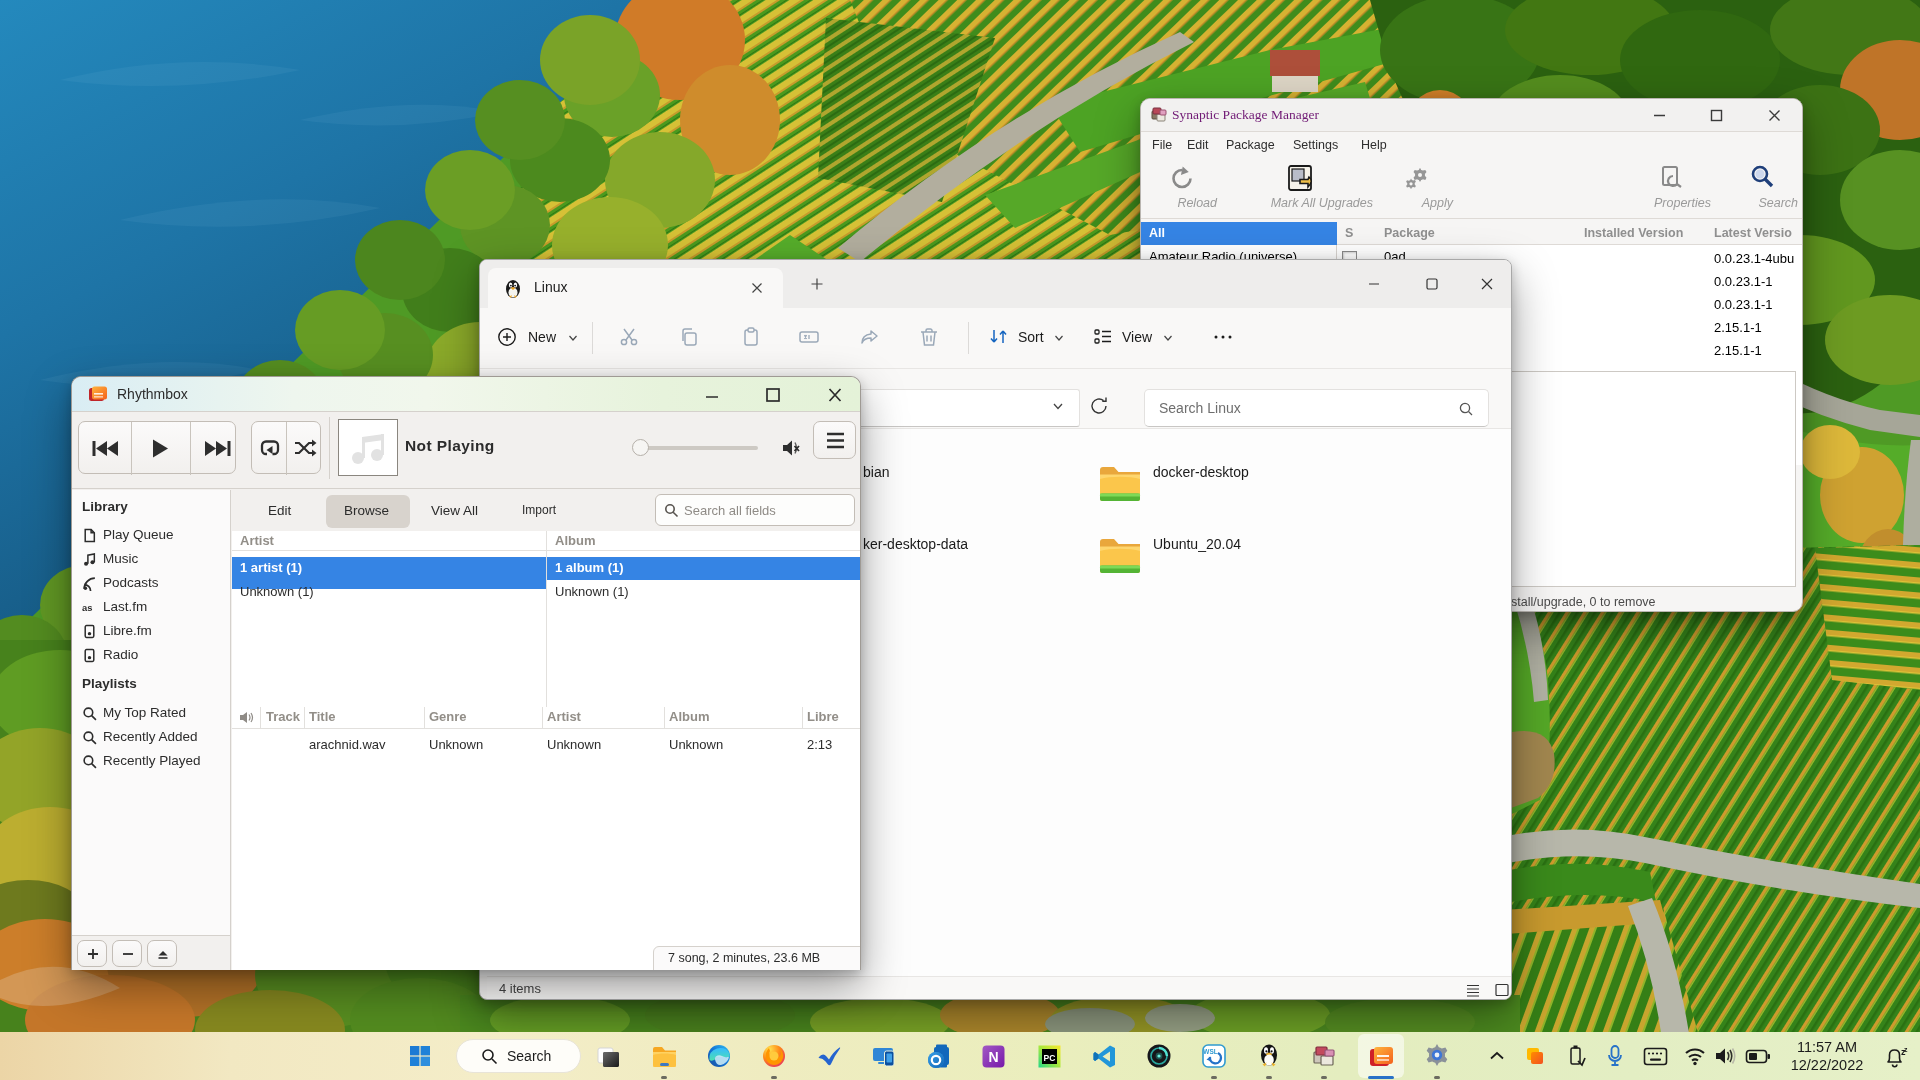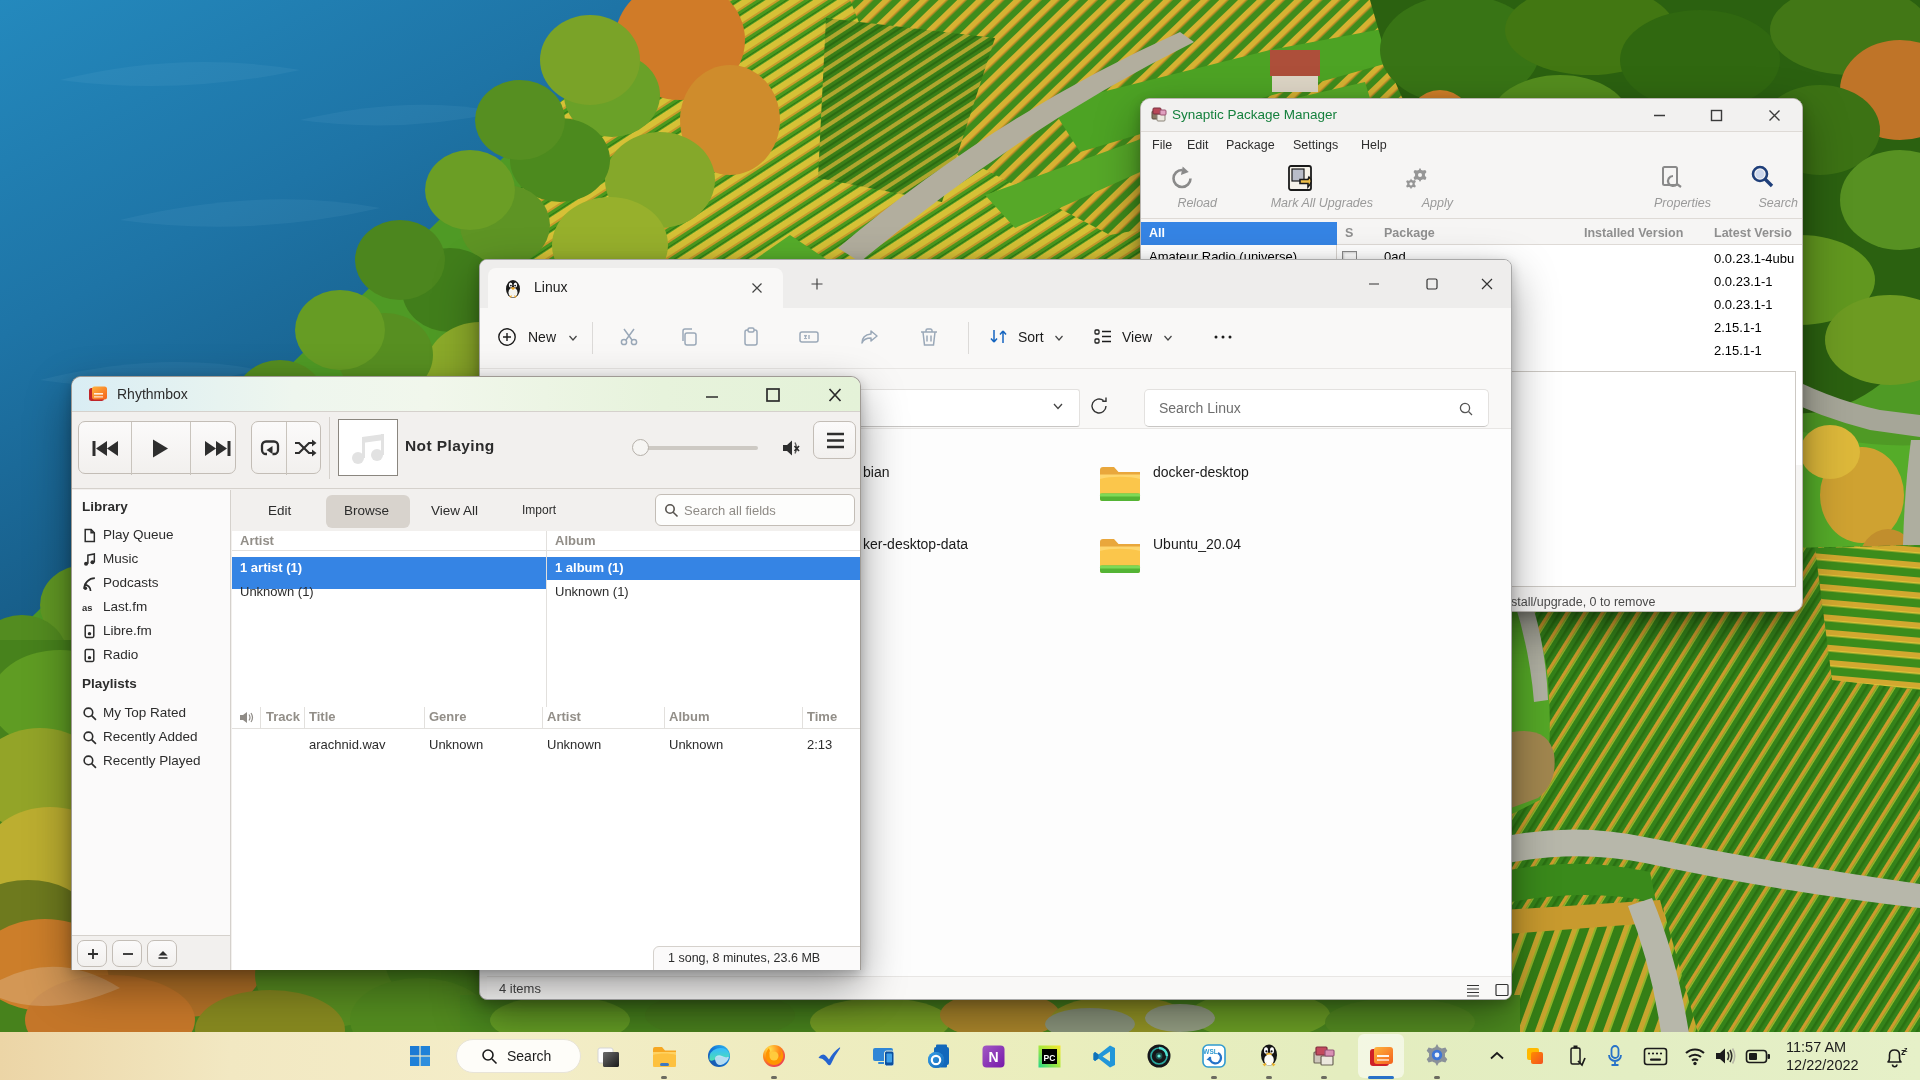--- a/index.html
+++ b/index.html
@@ -3,21 +3,21 @@
 <meta charset="utf-8">
 <style>
   * { margin:0; padding:0; box-sizing:border-box; }
   html,body { width:1920px; height:1080px; overflow:hidden; font-family:"Liberation Sans", sans-serif; }
   #desktop { position:relative; width:1920px; height:1080px; overflow:hidden; background:#4f9a25; }
   #wall { position:absolute; left:0; top:0; }
   .win { position:absolute; box-shadow:0 18px 45px rgba(0,0,0,.38), 0 4px 12px rgba(0,0,0,.22); }
   
   #synaptic { left:1140px; top:98px; width:663px; height:514px; background:#f6f5f4; border-radius:10px; border:1px solid #b9b5b0; overflow:hidden; }
   #syn-title { position:absolute; left:0; top:0; width:100%; height:33px; background:#f2f1f0; border-bottom:1px solid #dedad6; }
-  #syn-title .t { position:absolute; left:31px; top:8px; font-size:13.5px; color:#15803d; }
+  #syn-title .t { position:absolute; left:31px; top:8px; font-size:13.5px; color:#701a75;font-family:Liberation Serif, serif; }
   #syn-menu { position:absolute; left:0; top:34px; width:100%; height:25px; font-size:12.5px; color:#2e2e2e; }
   #syn-menu span { position:absolute; top:5px; }
   #syn-tools { position:absolute; left:0; top:59px; width:100%; height:61px; border-bottom:1px solid #dedad6; }
   .tool-lab { position:absolute; top:38px; font-size:12.5px; color:#9a9a9a; text-align:right;font-style:italic; }
   #syn-allrow { position:absolute; left:0; top:123px; width:196px; height:23px; background:#3584e4; color:#fff; font-weight:bold; font-size:12.5px; padding:4px 0 0 8px; }
   #syn-left { position:absolute; left:0; top:146px; width:196px; height:368px; background:#fff; border-right:1px solid #d8d4d0; font-size:13px; color:#000; }
   #syn-hdrS { position:absolute; left:196px; top:123px; width:467px; height:23px; background:#f6f5f4; border-bottom:1px solid #dedad6; color:#8f8f8f; font-weight:bold; font-size:12.5px; }
   #syn-body { position:absolute; left:196px; top:146px; width:467px; height:220px; background:#fff; }
   #syn-desc { position:absolute; left:8px; top:272px; width:647px; height:216px; background:#fff; border:1px solid #cdc9c4; }
   #syn-status { position:absolute; left:0px; top:494px; width:100%; height:20px; font-size:12.5px; color:#4a4a4a; }
@@ -644,21 +644,21 @@
       <div style="position:absolute;left:0;top:0;width:630px;height:22px;border-bottom:1px solid #e2e0dd">
         <svg style="position:absolute;left:7px;top:4px" width="15" height="13" viewBox="0 0 15 13">
               <path d="M1 4 H4 L8 1 V12 L4 9 H1 Z" fill="#8f8b86"></path>
               <path d="M10 3.5 q2 3 0 6 M12 2 q3 4.5 0 9" fill="none" stroke="#8f8b86" stroke-width="1.2"></path>
             </svg>
         <span class="th" style="left:34px">Track</span>
         <span class="th" style="left:77px">Title</span>
         <span class="th" style="left:197px">Genre</span>
         <span class="th" style="left:315px">Artist</span>
         <span class="th" style="left:437px">Album</span>
-        <span class="th" style="left:575px">Time</span>
+        <span class="th" style="left:575px">Libre</span>
         <div style="position:absolute;left:28px;top:0;width:1px;height:22px;background:#e2e0dd"></div>
         <div style="position:absolute;left:72px;top:0;width:1px;height:22px;background:#e2e0dd"></div>
         <div style="position:absolute;left:192px;top:0;width:1px;height:22px;background:#e2e0dd"></div>
         <div style="position:absolute;left:310px;top:0;width:1px;height:22px;background:#e2e0dd"></div>
         <div style="position:absolute;left:432px;top:0;width:1px;height:22px;background:#e2e0dd"></div>
         <div style="position:absolute;left:570px;top:0;width:1px;height:22px;background:#e2e0dd"></div>
       </div>
       <span class="td" style="left:77px;top:30px">arachnid.wav</span>
       <span class="td" style="left:197px;top:30px">Unknown</span>
       <span class="td" style="left:315px;top:30px">Unknown</span>
@@ -678,21 +678,21 @@
           </svg>
         </div>
     <div class="rb-btn" style="left:75px;top:4px;width:30px;height:27px">
           <svg style="position:absolute;left:8px;top:6px" width="14" height="14" viewBox="0 0 14 14">
             <path d="M2.5 8.5 L7 4 L11.5 8.5 Z" fill="#2e2e2e"></path>
             <path d="M2.5 11 H11.5" stroke="#2e2e2e" stroke-width="1.6"></path>
           </svg>
         </div>
   </div>
   <div style="position:absolute;left:581px;top:569px;width:209px;height:25px;background:#fbfafa;border:1px solid #d5d1cc;border-radius:6px 0 0 0">
-    <span style="position:absolute;left:14px;top:4px;font-size:12.5px;color:#2c2c2c">1 song, 8 minutes, 23.6 MB</span>
+    <span style="position:absolute;left:14px;top:4px;font-size:12.5px;color:#2c2c2c">7 song, 2 minutes, 23.6 MB</span>
   </div>
 </div>
 <div id="taskbar">
   <div class="tb-ico" style="left:402px">
         <svg width="24" height="24" viewBox="0 0 24 24">
           <rect x="2" y="2" width="9.4" height="9.4" fill="#1b7ad4"></rect>
           <rect x="12.6" y="2" width="9.4" height="9.4" fill="#1f81d8"></rect>
           <rect x="2" y="12.6" width="9.4" height="9.4" fill="#1f81d8"></rect>
           <rect x="12.6" y="12.6" width="9.4" height="9.4" fill="#2e8edd"></rect>
         </svg>
@@ -944,21 +944,21 @@
           <path d="M18.5 2.5 q4.5 7.5 0 15" fill="none" stroke="#b8b8a8" stroke-width="1.6"></path>
         </svg>
       </div>
   <div class="tb-ico" style="left:1741px;width:34px">
         <svg width="26" height="15" viewBox="0 0 26 15">
           <rect x="1.5" y="1.5" width="20" height="12" rx="3" fill="none" stroke="#1b1b1b" stroke-width="1.6"></rect>
           <rect x="4" y="4" width="8" height="7" rx="1" fill="#1b1b1b"></rect>
           <rect x="22.5" y="5" width="2.5" height="5" rx="1" fill="#1b1b1b"></rect>
         </svg>
       </div>
-  <div style="position:absolute;left:1786px;top:6px;width:82px;text-align:left;font-size:14.5px;color:#1b1b1b;line-height:18px">11:57 AM<br>12/22/2022</div>
+  <div style="position:absolute;left:1786px;top:6px;width:82px;text-align:center;font-size:14.5px;color:#1b1b1b;line-height:18px">11:57 AM<br>12/22/2022</div>
   <svg style="position:absolute;left:1884px;top:14px" width="24" height="22" viewBox="0 0 24 22">
         <path d="M4 16 Q5.5 15 5.5 12 V9 Q5.5 4 10.5 4 Q15.5 4 15.5 9 V12 Q15.5 15 17 16 Z" fill="none" stroke="#1b1b1b" stroke-width="1.6" stroke-linejoin="round"></path>
         <path d="M8.5 18.5 a2.2 2.2 0 0 0 4.4 0" fill="none" stroke="#1b1b1b" stroke-width="1.6"></path>
         <text x="17" y="9" font-size="9" font-weight="bold" fill="#1b1b1b" font-family="Liberation Sans">z</text>
         <text x="20" y="6" font-size="7" font-weight="bold" fill="#1b1b1b" font-family="Liberation Sans">z</text>
       </svg>
 </div>
 </div>
 
 </body></html>

